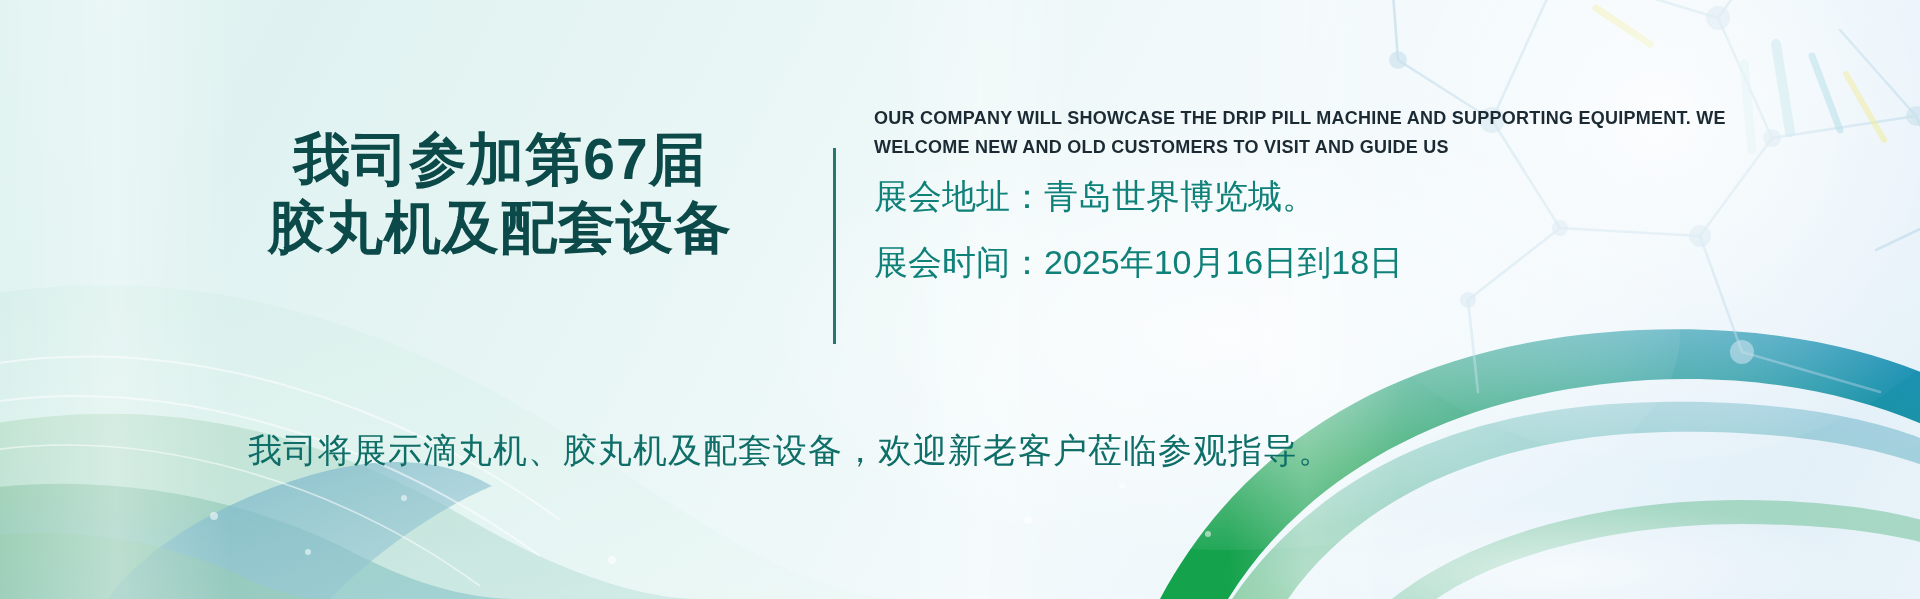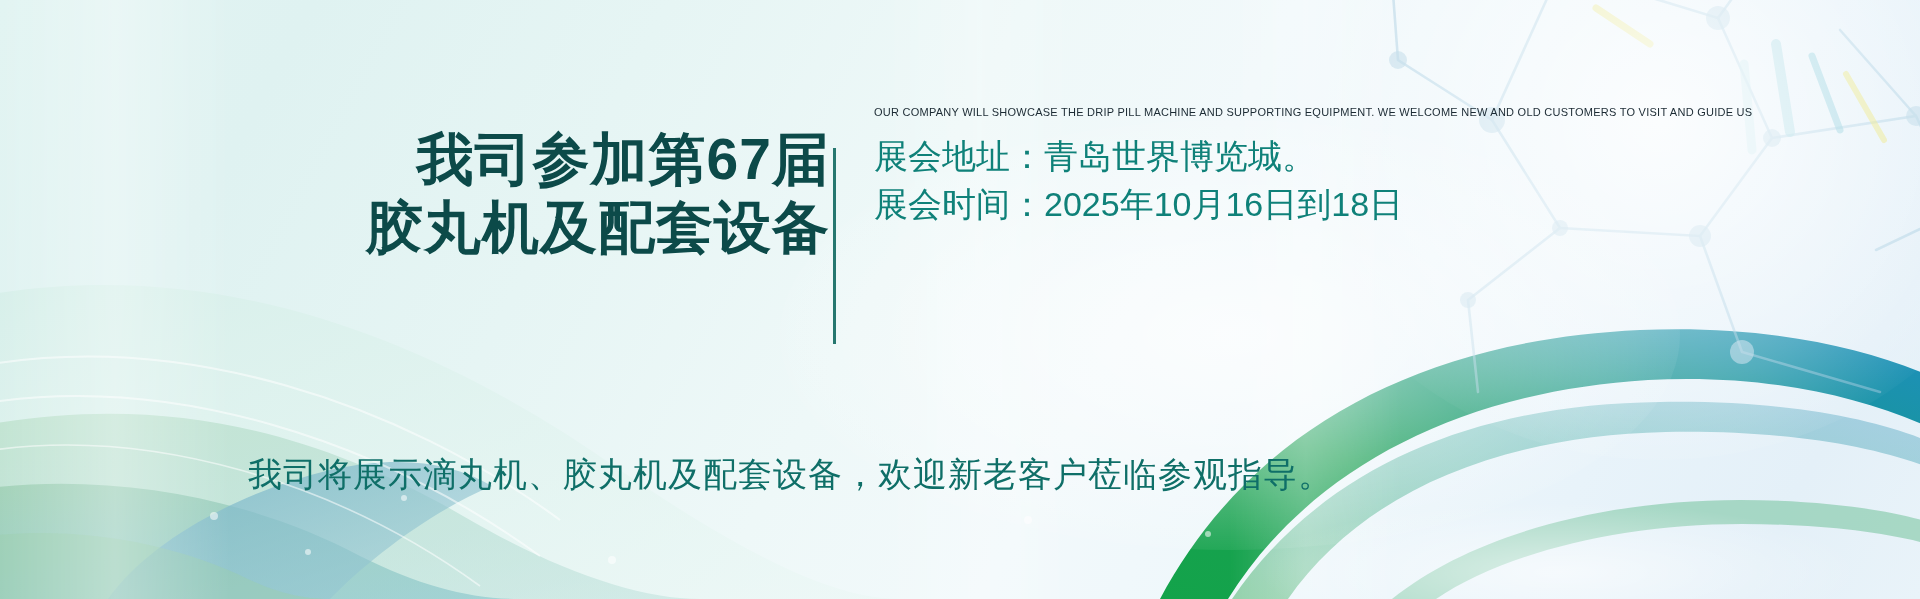--- a/index.html
+++ b/index.html
@@ -76,21 +76,21 @@
     width: 1920px;
     height: 599px;
   }
 
   
   .title-block {
     position: absolute;
     left: 170px;
     top: 126px;
     width: 660px;
-    text-align: right;
+    text-align: center;
     color: #0c4a49;
     font-weight: 700;
     font-size: 57px;
     line-height: 1.19;
     letter-spacing: 1px;
     white-space: nowrap;
   }
   .title-line { display: block; }
 
   .title-divider {
@@ -105,22 +105,22 @@
 
   
   .right-col {
     position: absolute;
     left: 874px;
     top: 104px;
     width: 940px;
   }
   .eng-caption {
     color: #1b2a33;
-    font-size: 11px;
-    font-weight: 400;
+    font-size: 18px;
+    font-weight: 700;
     line-height: 1.62;
     letter-spacing: .25px;
     width: 918px;
     text-transform: uppercase;
   }
   .hall-line {
     margin-top: 22px;
     color: #0f7d76;
     font-weight: 700;
     font-size: 53px;
@@ -129,27 +129,27 @@
     white-space: nowrap;
   }
   .info-line {
     margin-top: 14px;
     color: #0f8179;
     font-weight: 400;
     font-size: 34px;
     line-height: 1.18;
     white-space: nowrap;
   }
-  .info-line.second { margin-top: 8px; }
+  .info-line.second { margin-top: 26px; }
 
   
   .slogan {
     position: absolute;
     left: 248px;
-    top: 452px;
+    top: 428px;
     color: #0f6f68;
     font-weight: 500;
     font-size: 34px;
     letter-spacing: 1px;
     white-space: nowrap;
   }
 </style>
 </head>
 <body>
 

